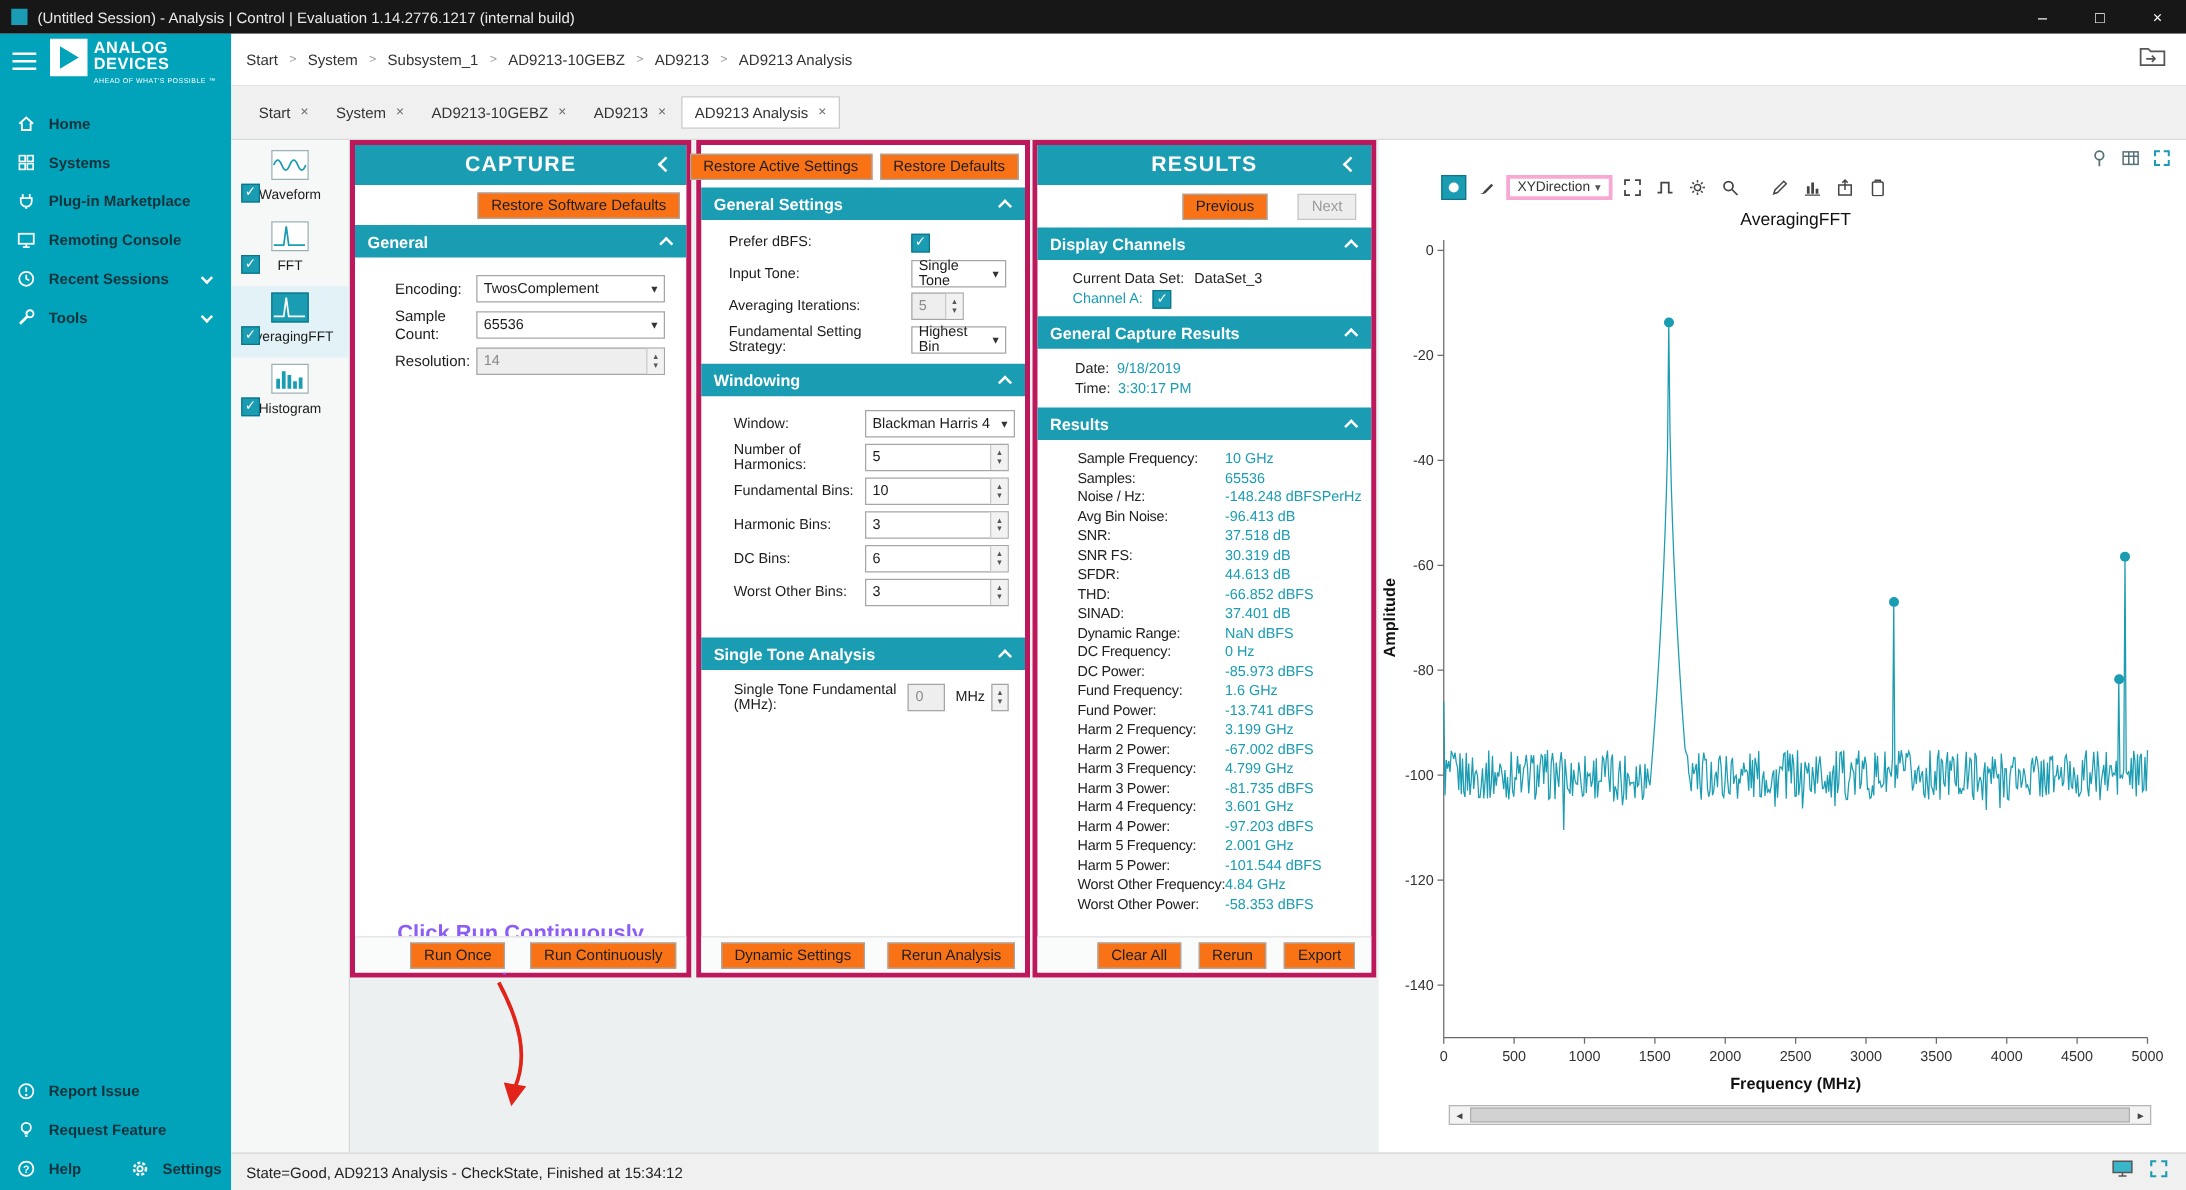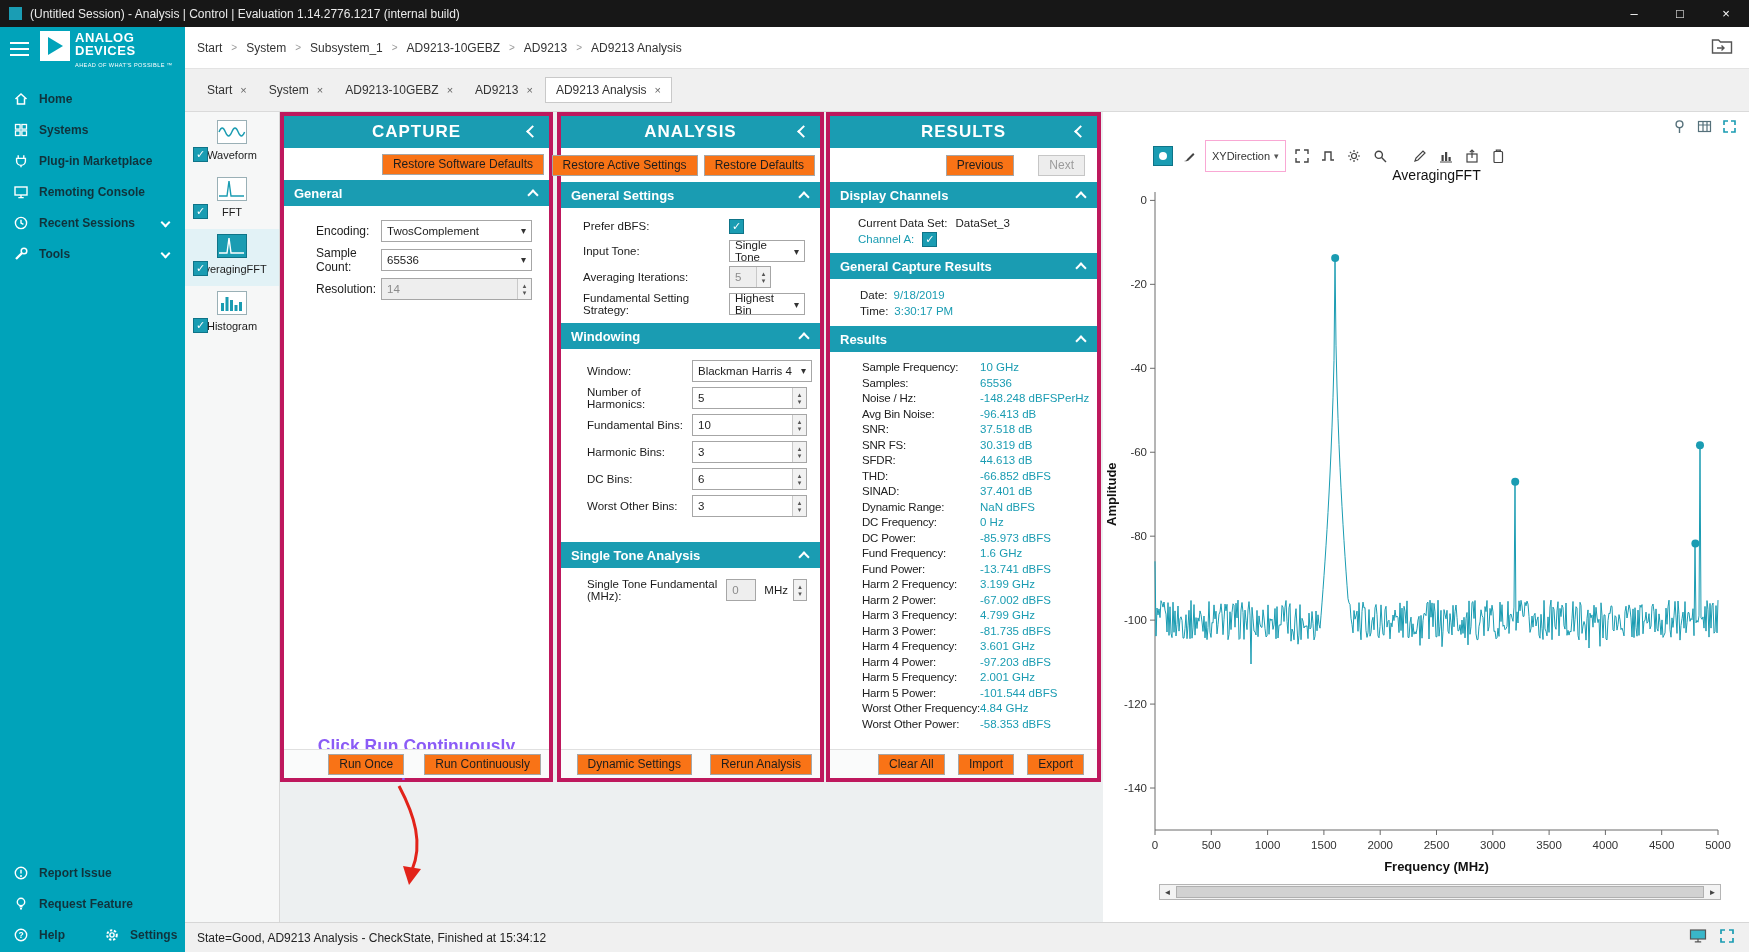--- a/index.html
+++ b/index.html
@@ -57,21 +57,21 @@
   .tab.active{background:#fff;border:1px solid #c9c9c9}
   .tab-x{font-size:11px;color:#666;cursor:pointer}
   .bc-item{cursor:pointer;color:#333}
   .bc-sep{color:#999;font-size:10px}
   
   .annot{position:absolute;left:0;right:0;top:618px;text-align:center;font-weight:bold;color:#8b5cf6;font-size:17.5px;line-height:24px}
   
   .tool{width:20px;height:20px;display:flex;align-items:center;justify-content:center;border:1px solid transparent;cursor:pointer}
   .tool.active{background:#1a9cb2;border-color:#0e7488}
   .tool .dot{width:8px;height:8px;border-radius:50%;background:#fff}
-  .xydd{display:flex;align-items:center;background:#fff;border:1px solid #f9a8d4;height:32px;padding:0 6px;font-size:11px;color:#333;cursor:pointer}
+  .xydd{display:flex;align-items:center;background:#fff;border:3px solid #f9a8d4;height:20px;padding:0 6px;font-size:11px;color:#333;cursor:pointer}
   .xydd::after{content:"▾";font-size:9px;color:#555;margin-left:4px}
   #fft-plot text{font-family:"Liberation Sans",sans-serif}
   #fft-plot .tick{font-size:11.5px;fill:#333}
   #fft-plot .alabel{font-size:13px;font-weight:bold;fill:#111}
   .hscroll{position:absolute;left:56px;right:28px;top:772px;height:16px;background:#f3f3f3;border:1px solid #b5b5b5;display:flex;align-items:stretch}
   .sb-arrow{width:15px;display:flex;align-items:center;justify-content:center;font-size:8px;color:#444;cursor:pointer}
   .sb-track{flex:1;position:relative}
   .sb-thumb{position:absolute;left:1px;right:1px;top:1px;bottom:1px;background:#d2d2d2;border:1px solid #b0b0b0;cursor:pointer}
 </style>
 </head>
@@ -331,24 +331,20 @@
       <path d="M20 4 C36 34 44 62 33 88" stroke="#e2231a" stroke-width="3" fill="none"></path>
       <polygon points="30,103 24,84 42,87" fill="#e2231a"></polygon>
     </svg>
     <div class="bbar" style="justify-content:flex-end;gap:20px;padding-right:8px">
       <button class="btn">Run Once</button>
       <button class="btn">Run Continuously</button>
     </div>
   </div>
 
   <div class="panel" style="left:372px;width:267px">
-    <div class="phead">
-      <span>ANALYSIS</span>
-      <span class="collapse"></span>
-    </div>
     <div class="btnrow" style="height:34px">
       <button class="btn">Restore Active Settings</button>
       <button class="btn">Restore Defaults</button>
     </div>
     <div class="sec">
       <span>General Settings</span>
       <span class="chev-up"></span>
     </div>
     <div style="padding-top:6px">
       <div class="a-row" style="height:24px">
@@ -580,21 +576,21 @@
           <span class="res-lbl">Worst Other Frequency:</span>
           <span class="res-val">4.84 GHz</span>
         </div>
         <div class="res-row">
           <span class="res-lbl">Worst Other Power:</span>
           <span class="res-val">-58.353 dBFS</span>
         </div>
       </div>
     <div class="bbar" style="justify-content:space-between;padding:0 13px 0 48px">
       <button class="btn">Clear All</button>
-      <button class="btn">Import</button>
+      <button class="btn">Rerun</button>
       <button class="btn">Export</button>
     </div>
   </div>
 
   <div style="position:absolute;left:918px;top:0;width:646px;height:810px;background:#fff">
     <div style="position:absolute;top:7px;right:12px;display:flex;gap:10px">
       <span style="cursor:pointer"><svg width="15" height="15" viewBox="0 0 15 15">
             <g fill="none" stroke="#55707a" stroke-width="1.4">
               <circle cx="7.5" cy="5.3" r="3.4"></circle>
               <path d="M7.5 8.7V14"></path>

